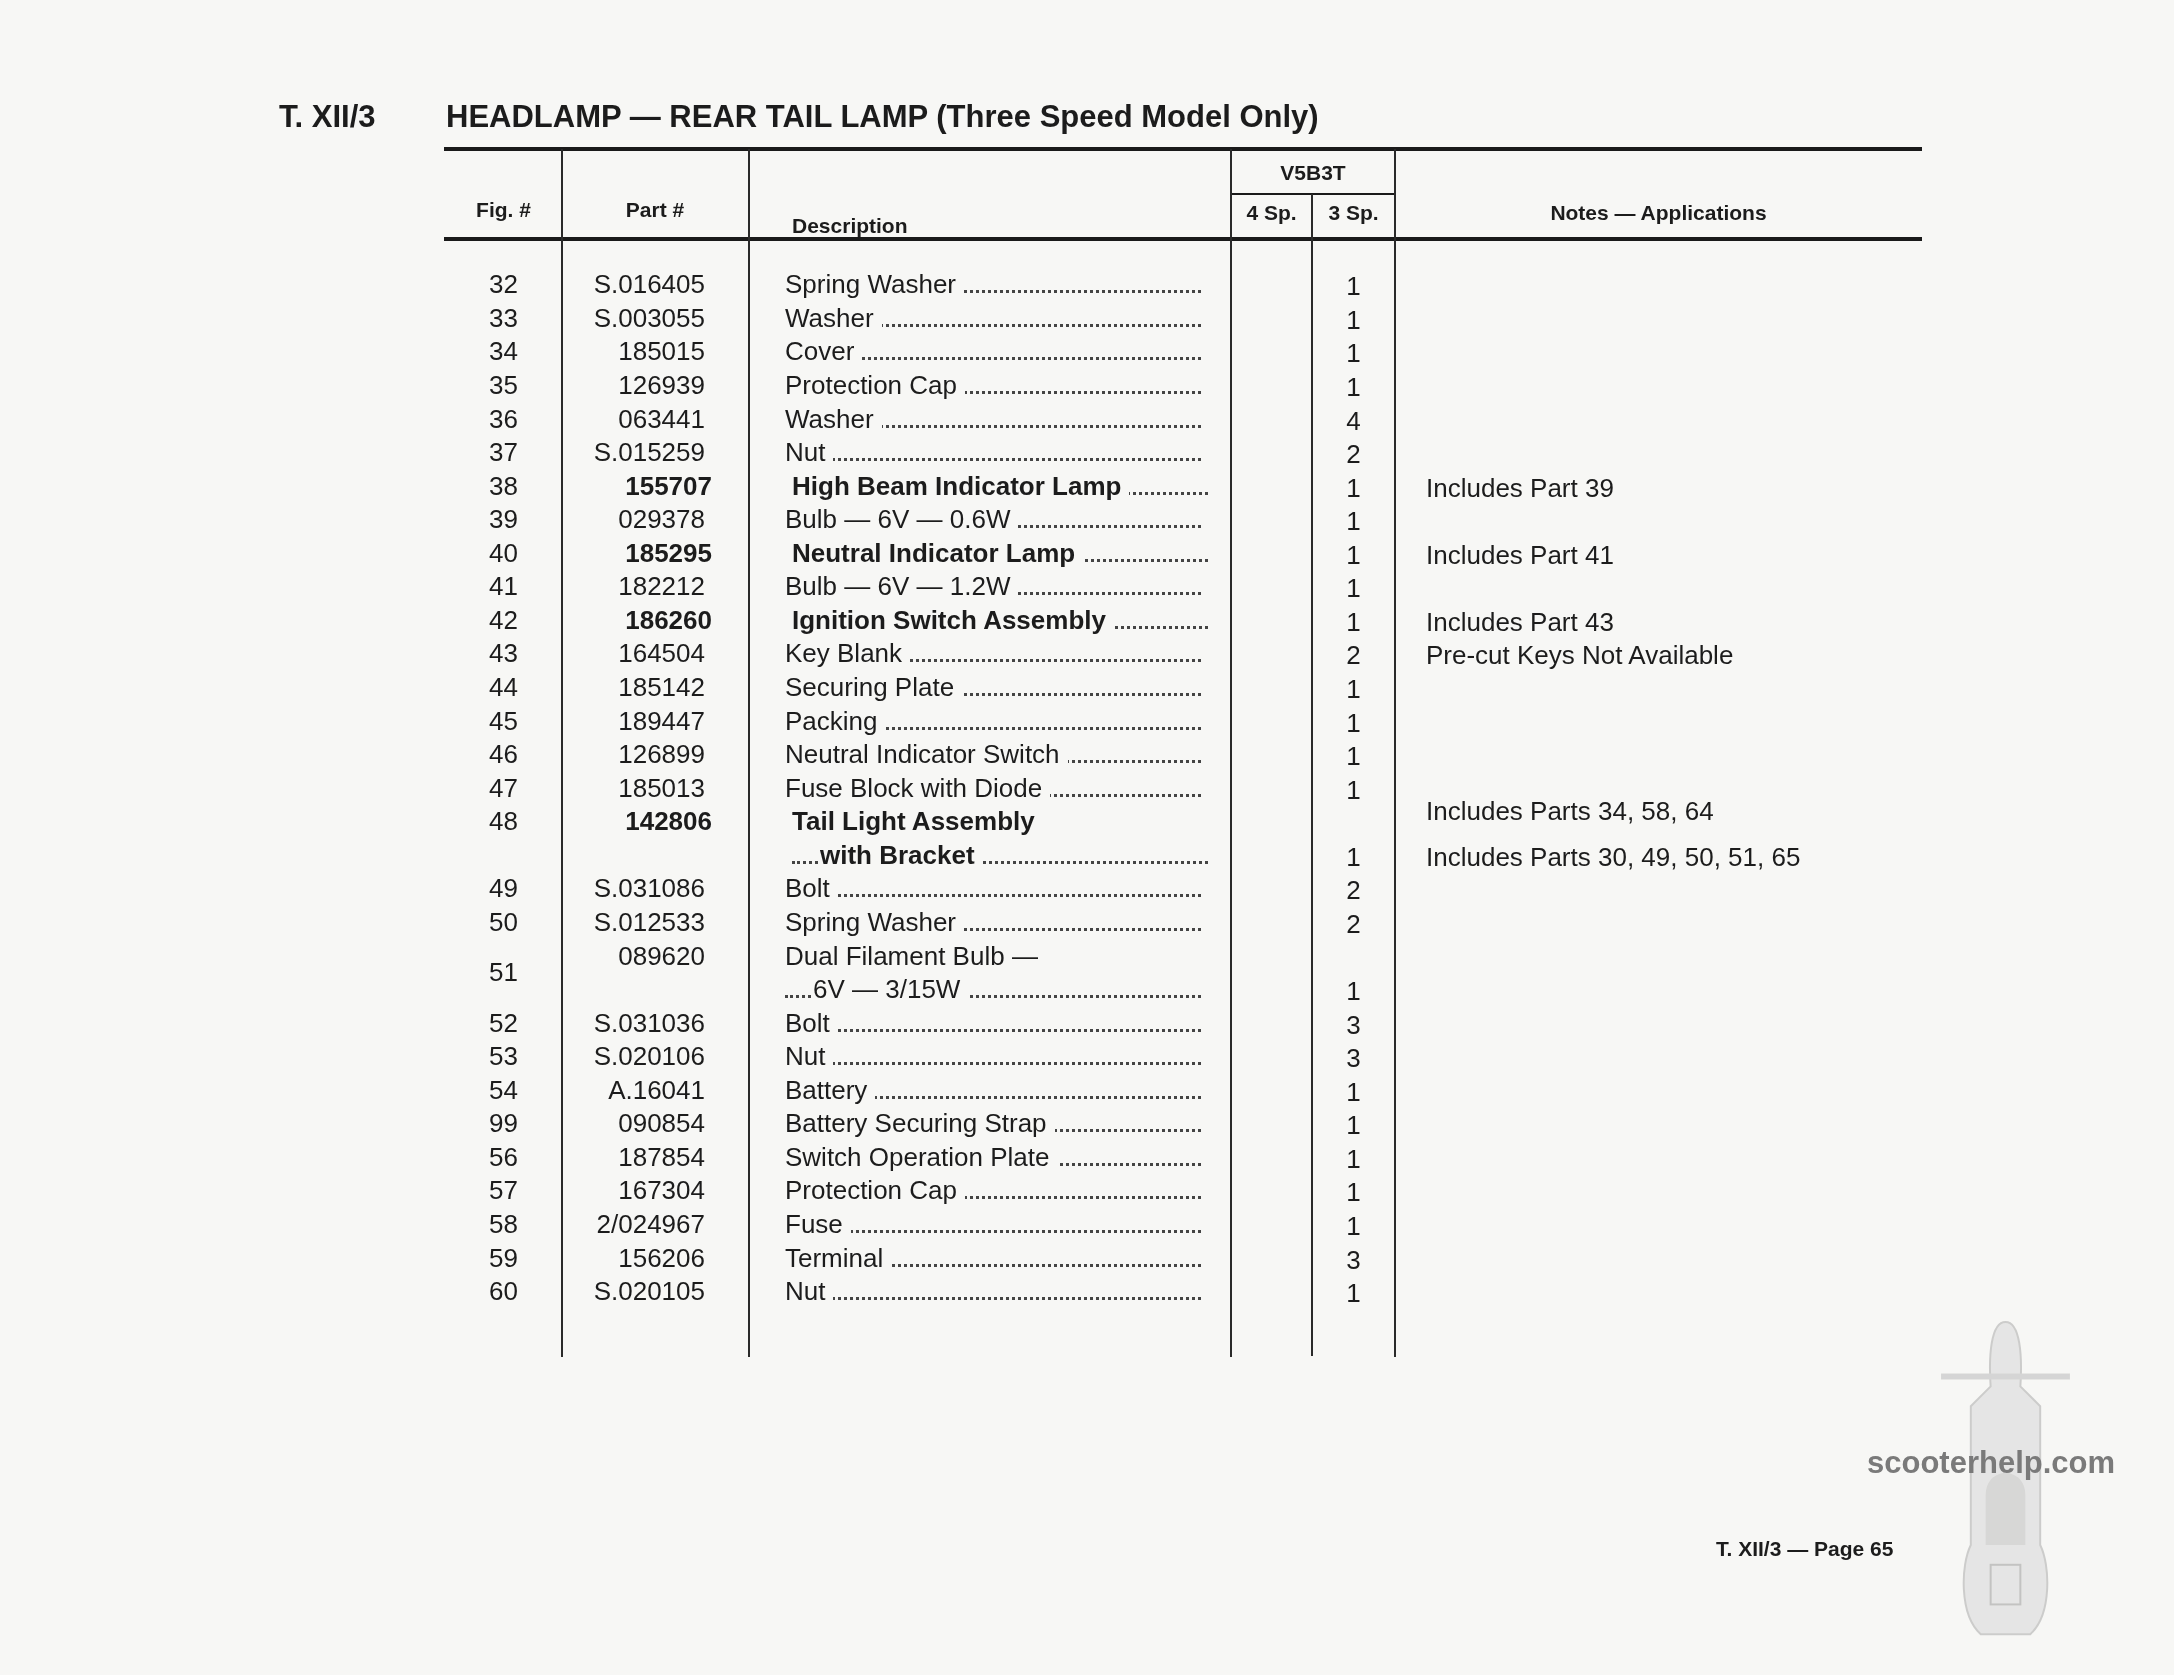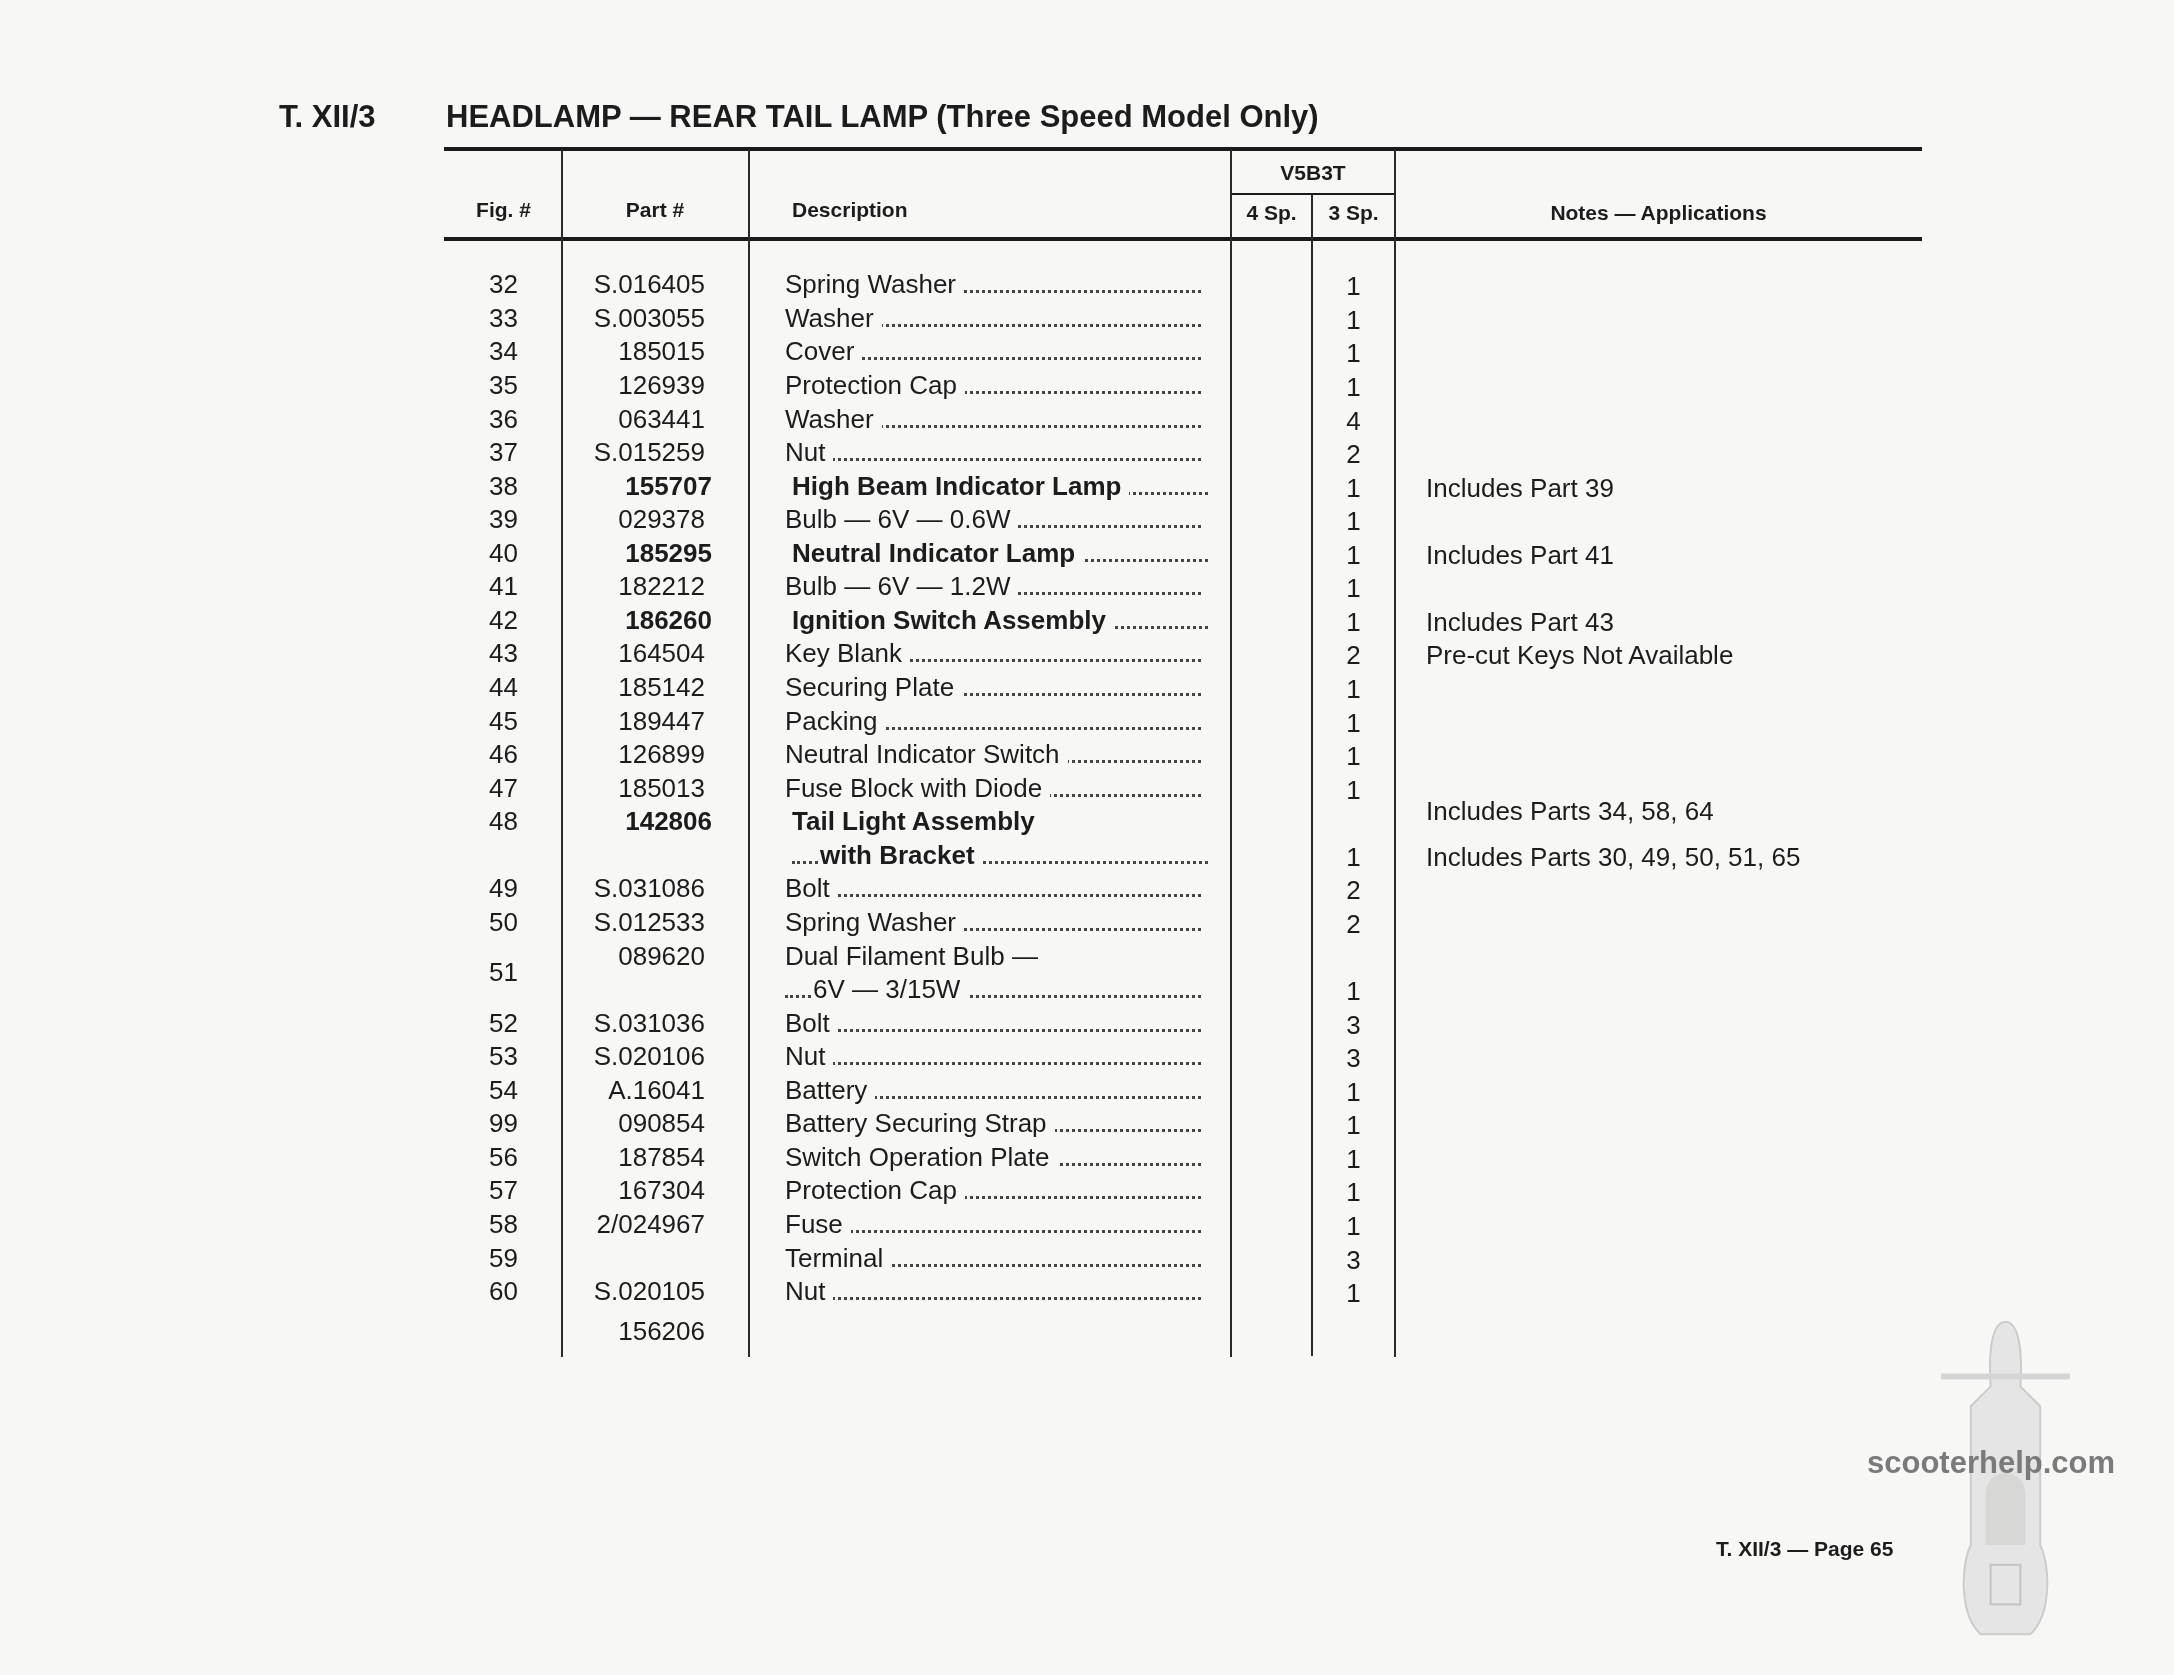--- a/index.html
+++ b/index.html
@@ -38,21 +38,21 @@
   <div class="hline" style="left:444px;top:237px;width:1478px;height:4px;"></div>
 
   <div class="vline" style="left:561px;top:149px;height:1208px;"></div>
   <div class="vline" style="left:748px;top:149px;height:1208px;"></div>
   <div class="vline" style="left:1230px;top:149px;height:1208px;"></div>
   <div class="vline" style="left:1311px;top:194px;height:1162px;"></div>
   <div class="vline" style="left:1394px;top:149px;height:1208px;"></div>
 
   <div class="hdr" style="left:444px;width:119px;top:198px;">Fig. #</div>
   <div class="hdr" style="left:562px;width:186px;top:198px;">Part #</div>
-  <div class="hdr" style="left:792px;top:198px;text-align:right;">Description</div>
+  <div class="hdr" style="left:792px;top:214px;text-align:right;">Description</div>
   <div class="hdr" style="left:1231px;width:164px;top:161px;">V5B3T</div>
   <div class="hdr" style="left:1231px;width:81px;top:201px;">4 Sp.</div>
   <div class="hdr" style="left:1312px;width:83px;top:201px;">3 Sp.</div>
   <div class="hdr" style="left:1395px;width:527px;top:201px;">Notes — Applications</div>
 
   <div id="rows">
       <div class="cell fig" style="top: 267px;">32</div>
       <div class="cell part" style="top: 267px;">S.016405</div>
       <div class="cell desc" style="top: 267px;"><span class="txt">Spring Washer</span><span class="dots"></span></div>
       <div class="cell q3" style="top: 269px;">1</div>
@@ -162,21 +162,21 @@
       <div class="cell q3" style="top: 1142px;">1</div>
       <div class="cell fig" style="top: 1173px;">57</div>
       <div class="cell part" style="top: 1173px;">167304</div>
       <div class="cell desc" style="top: 1173px;"><span class="txt">Protection Cap</span><span class="dots"></span></div>
       <div class="cell q3" style="top: 1175px;">1</div>
       <div class="cell fig" style="top: 1207px;">58</div>
       <div class="cell part" style="top: 1207px;">2/024967</div>
       <div class="cell desc" style="top: 1207px;"><span class="txt">Fuse</span><span class="dots"></span></div>
       <div class="cell q3" style="top: 1209px;">1</div>
       <div class="cell fig" style="top: 1241px;">59</div>
-      <div class="cell part" style="top: 1314px;">156206</div>
+      <div class="cell part" style="top: 1241px;">156206</div>
       <div class="cell desc" style="top: 1241px;"><span class="txt">Terminal</span><span class="dots"></span></div>
       <div class="cell q3" style="top: 1243px;">3</div>
       <div class="cell fig" style="top: 1274px;">60</div>
       <div class="cell part" style="top: 1274px;">S.020105</div>
       <div class="cell desc" style="top: 1274px;"><span class="txt">Nut</span><span class="dots"></span></div>
       <div class="cell q3" style="top: 1276px;">1</div>
     </div>
 </div>
 
 <svg class="abs scooter" viewBox="0 0 150 340">

